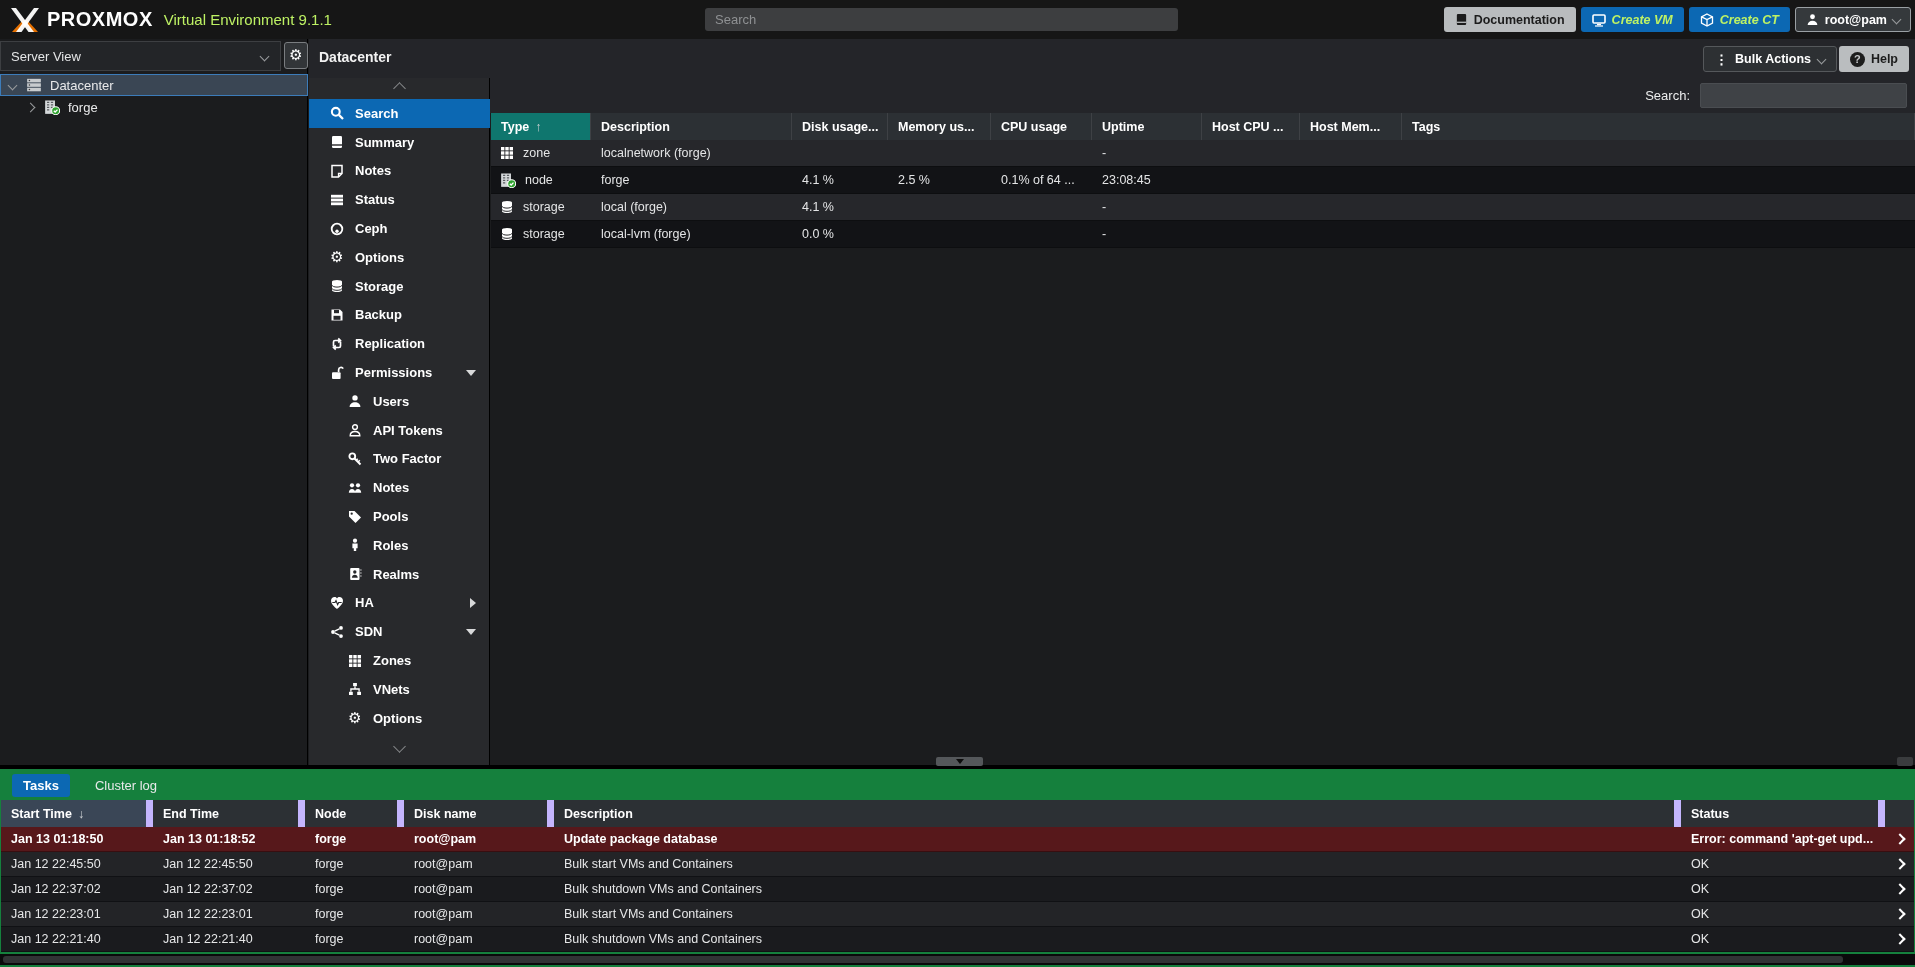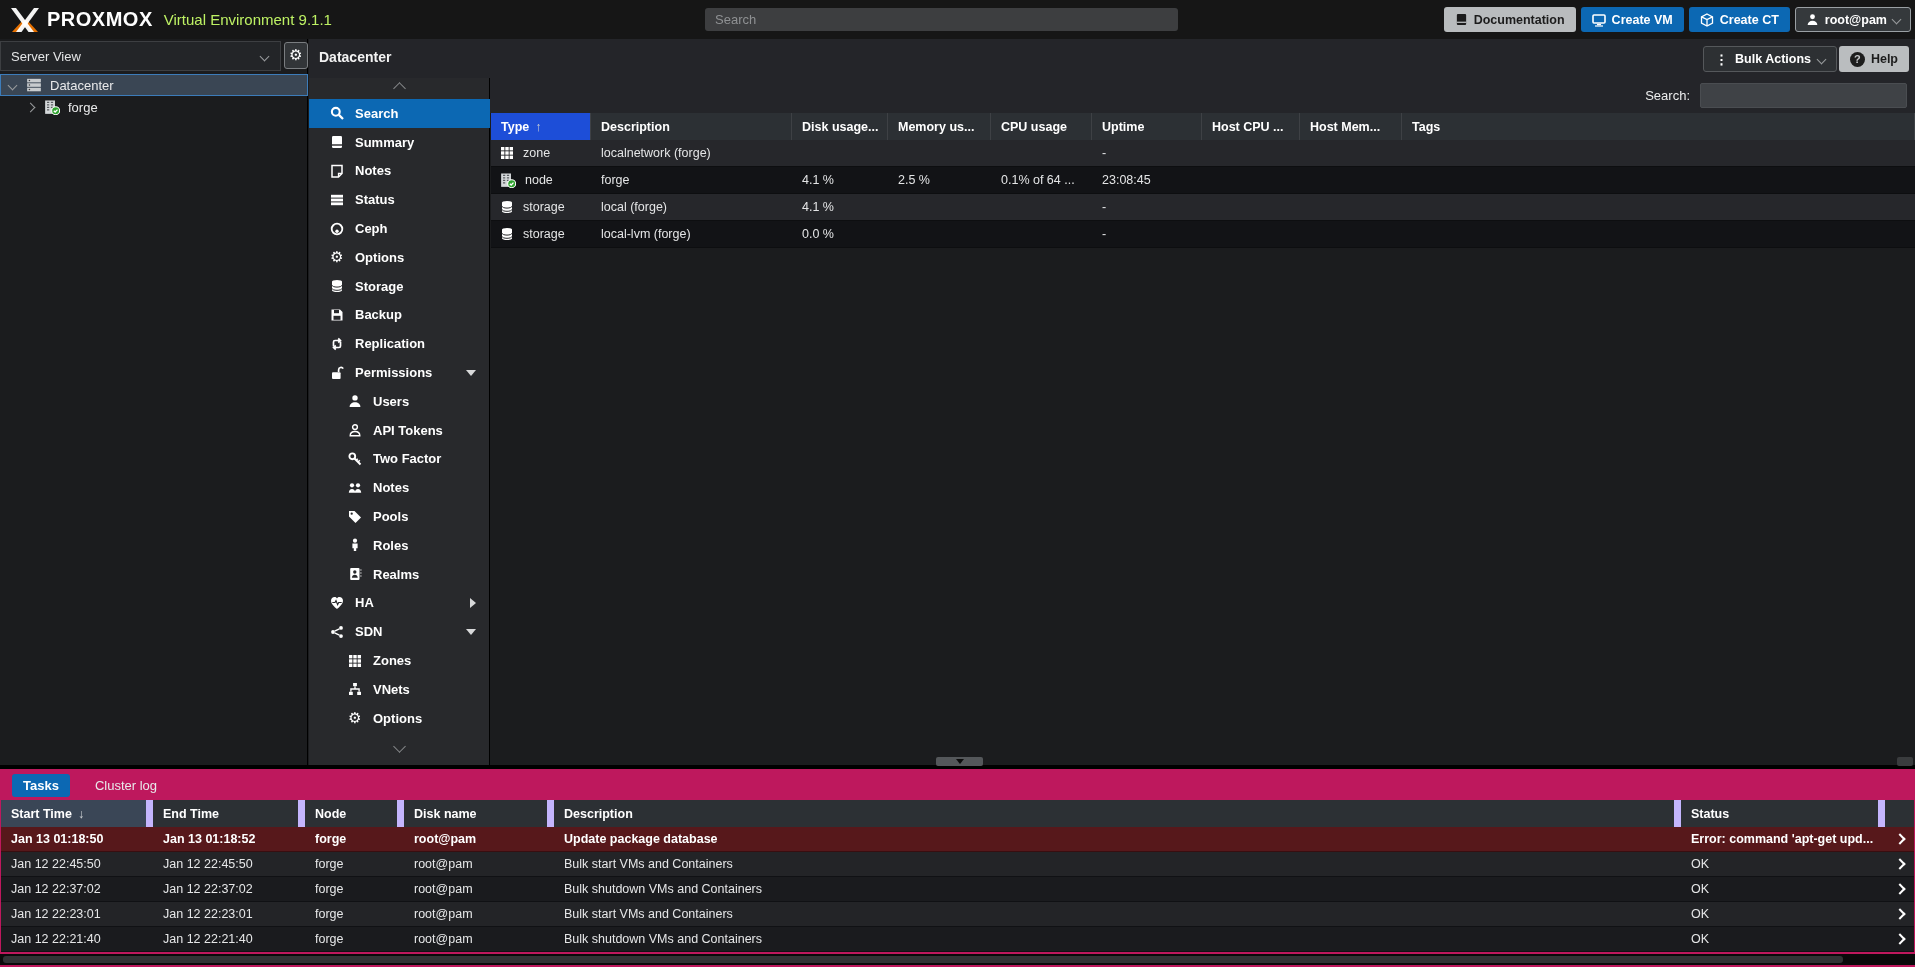--- a/index.html
+++ b/index.html
@@ -10,21 +10,21 @@
   
   .topbar { position:absolute; left:0; top:0; width:1915px; height:39px; background:#161616; }
   .logo { position:absolute; left:10px; top:0; height:39px; display:flex; align-items:center; gap:7px; }
   .brand { color:#fff; font-weight:bold; font-size:20px; letter-spacing:.5px; }
   .subtitle { color:#bef264; font-size:15px; margin-left:4px; }
   .global-search { position:absolute; left:705px; top:8px; width:473px; height:23px; background:#3d3e40; border:none; border-radius:3px; color:#cfcfcf; font-size:13px; padding:0 10px; font-family:inherit; }
   .global-search::placeholder { color:#8f9193; }
   .topbar-buttons { position:absolute; right:4px; top:7px; display:flex; gap:5px; }
   .tbtn { height:25px; display:flex; align-items:center; gap:6px; padding:0 10px; border-radius:3px; border:1px solid transparent; font-size:12.5px; font-weight:600; cursor:pointer; font-family:inherit; }
   .tbtn.light { background:#b9bcbe; color:#1c1c1c; }
-  .tbtn.blue  { background:#0c68b3; color:#ffffff; }
+  .tbtn.blue  { background:#0c68b3; color:#bef264;font-style:italic; }
   .tbtn.dark  { background:#35393c; color:#fff; border-color:#9aa0a4; }
 
   
   .sidebar { position:absolute; left:0; top:39px; width:308px; height:726px; background:#1b1c1e; border-right:1px solid #000; }
   .view-row { position:absolute; left:0; top:0; width:308px; height:35px; }
   .combo { position:absolute; left:0; top:2px; width:281px; height:30px; background:#232528; border:1px solid #3d3f42; color:#e4e5e6; display:flex; align-items:center; padding:0 10px; cursor:pointer; }
   .combo .chev { position:absolute; right:12px; top:11px; }
   .gearbtn { position:absolute; left:284px; top:3px; width:24px; height:27px; background:#323538; border:1px solid #7a7d80; border-radius:3px; color:#fff; font-size:14px; display:flex; align-items:center; justify-content:center; cursor:pointer; }
   .tree { position:absolute; left:0; top:35px; width:308px; }
   .tree-row { position:relative; height:22px; display:flex; align-items:center; cursor:pointer; color:#e8e9ea; }
@@ -60,37 +60,37 @@
   .nav-item .n-icon { display:inline-flex; width:16px; justify-content:center; }
   .nav-item .caret { position:absolute; right:14px; }
 
   
   .content { position:absolute; left:490px; top:78px; width:1425px; height:687px; background:#1b1c1e; }
   .filter-row { position:absolute; left:0; top:0; width:1425px; height:35px; background:#242529; }
   .filter-label { position:absolute; right:225px; top:10px; color:#eceded; }
   .filter-input { position:absolute; right:8px; top:5px; width:207px; height:25px; background:#3f4246; border:1px solid #4a4d51; border-radius:2px; color:#e8e8e8; padding:0 8px; font-family:inherit; font-size:13px; }
   .grid-header { position:absolute; left:1px; top:35px; width:1424px; height:27px; display:grid; grid-template-columns:100px 201px 96px 103px 101px 110px 98px 102px 1fr; background:#2c3034; }
   .grid-header .hcell { display:flex; align-items:center; padding-left:10px; border-right:1px solid #3e4145; font-size:12.5px; font-weight:bold; color:#fff; white-space:nowrap; overflow:hidden; }
-  .grid-header .hcell.sorted { background:#1d4ed8; }
+  .grid-header .hcell.sorted { background:#0f766e; }
   .sort-arrow { margin-left:6px; color:#cdd0d3; font-weight:normal; }
   .grid-rows { position:absolute; left:1px; top:62px; width:1424px; }
   .grid-row { display:grid; grid-template-columns:100px 201px 96px 103px 101px 110px 98px 102px 1fr; height:27px; border-bottom:1px solid #0d0e10; cursor:pointer; }
   .grid-row.light { background:#26272b; }
   .grid-row.dark  { background:#121316; }
   .grid-row .cell { display:flex; align-items:center; padding-left:10px; font-size:12.5px; color:#e4e5e6; white-space:nowrap; overflow:hidden; }
   .grid-row .cell.type { padding-left:9px; gap:9px; }
 
   
   .split-band { position:absolute; left:0; top:765px; width:1915px; height:4px; background:#000; }
   .split-handle { position:absolute; left:936px; top:757px; width:47px; height:9px; background:#54575a; border-radius:2px; display:flex; align-items:center; justify-content:center; cursor:pointer; }
   .split-handle .tri { width:0; height:0; border-left:4px solid transparent; border-right:4px solid transparent; border-top:5px solid #0c0c0c; }
   .scroll-corner { position:absolute; right:2px; top:757px; width:16px; height:9px; background:#3a3c3e; border-radius:2px; }
 
   
-  .tasks { position:absolute; left:0; top:769px; width:1915px; height:198px; background:#be185d; }
+  .tasks { position:absolute; left:0; top:769px; width:1915px; height:198px; background:#15803d; }
   .tabs { position:absolute; left:12px; top:4px; display:flex; align-items:center; gap:14px; height:24px; }
   .tab { padding:4px 11px; border-radius:3px; color:#e8e9ea; cursor:pointer; font-size:13px; }
   .tab.active { background:#0c68b3; color:#fff; font-weight:600; }
   .task-header { position:absolute; left:1px; top:31px; width:1913px; height:27px; display:grid; grid-template-columns:152px 152px 99px 150px 1127px 204px 1fr; background:#2c3034; }
   .task-header .hcell { display:flex; align-items:center; padding-left:10px; border-right:7px solid #c4b5fd; font-size:12.5px; font-weight:bold; color:#fff; white-space:nowrap; }
   .task-header .hcell.sorted { background:#3a4656; }
   .task-header .hcell:last-child { border-right:none; }
   .task-rows { position:absolute; left:1px; top:58px; width:1913px; }
   .task-row { display:grid; grid-template-columns:152px 152px 99px 150px 1127px 204px 1fr; height:25px; border-bottom:1px solid #101114; cursor:pointer; }
   .task-row.light { background:#232427; }

